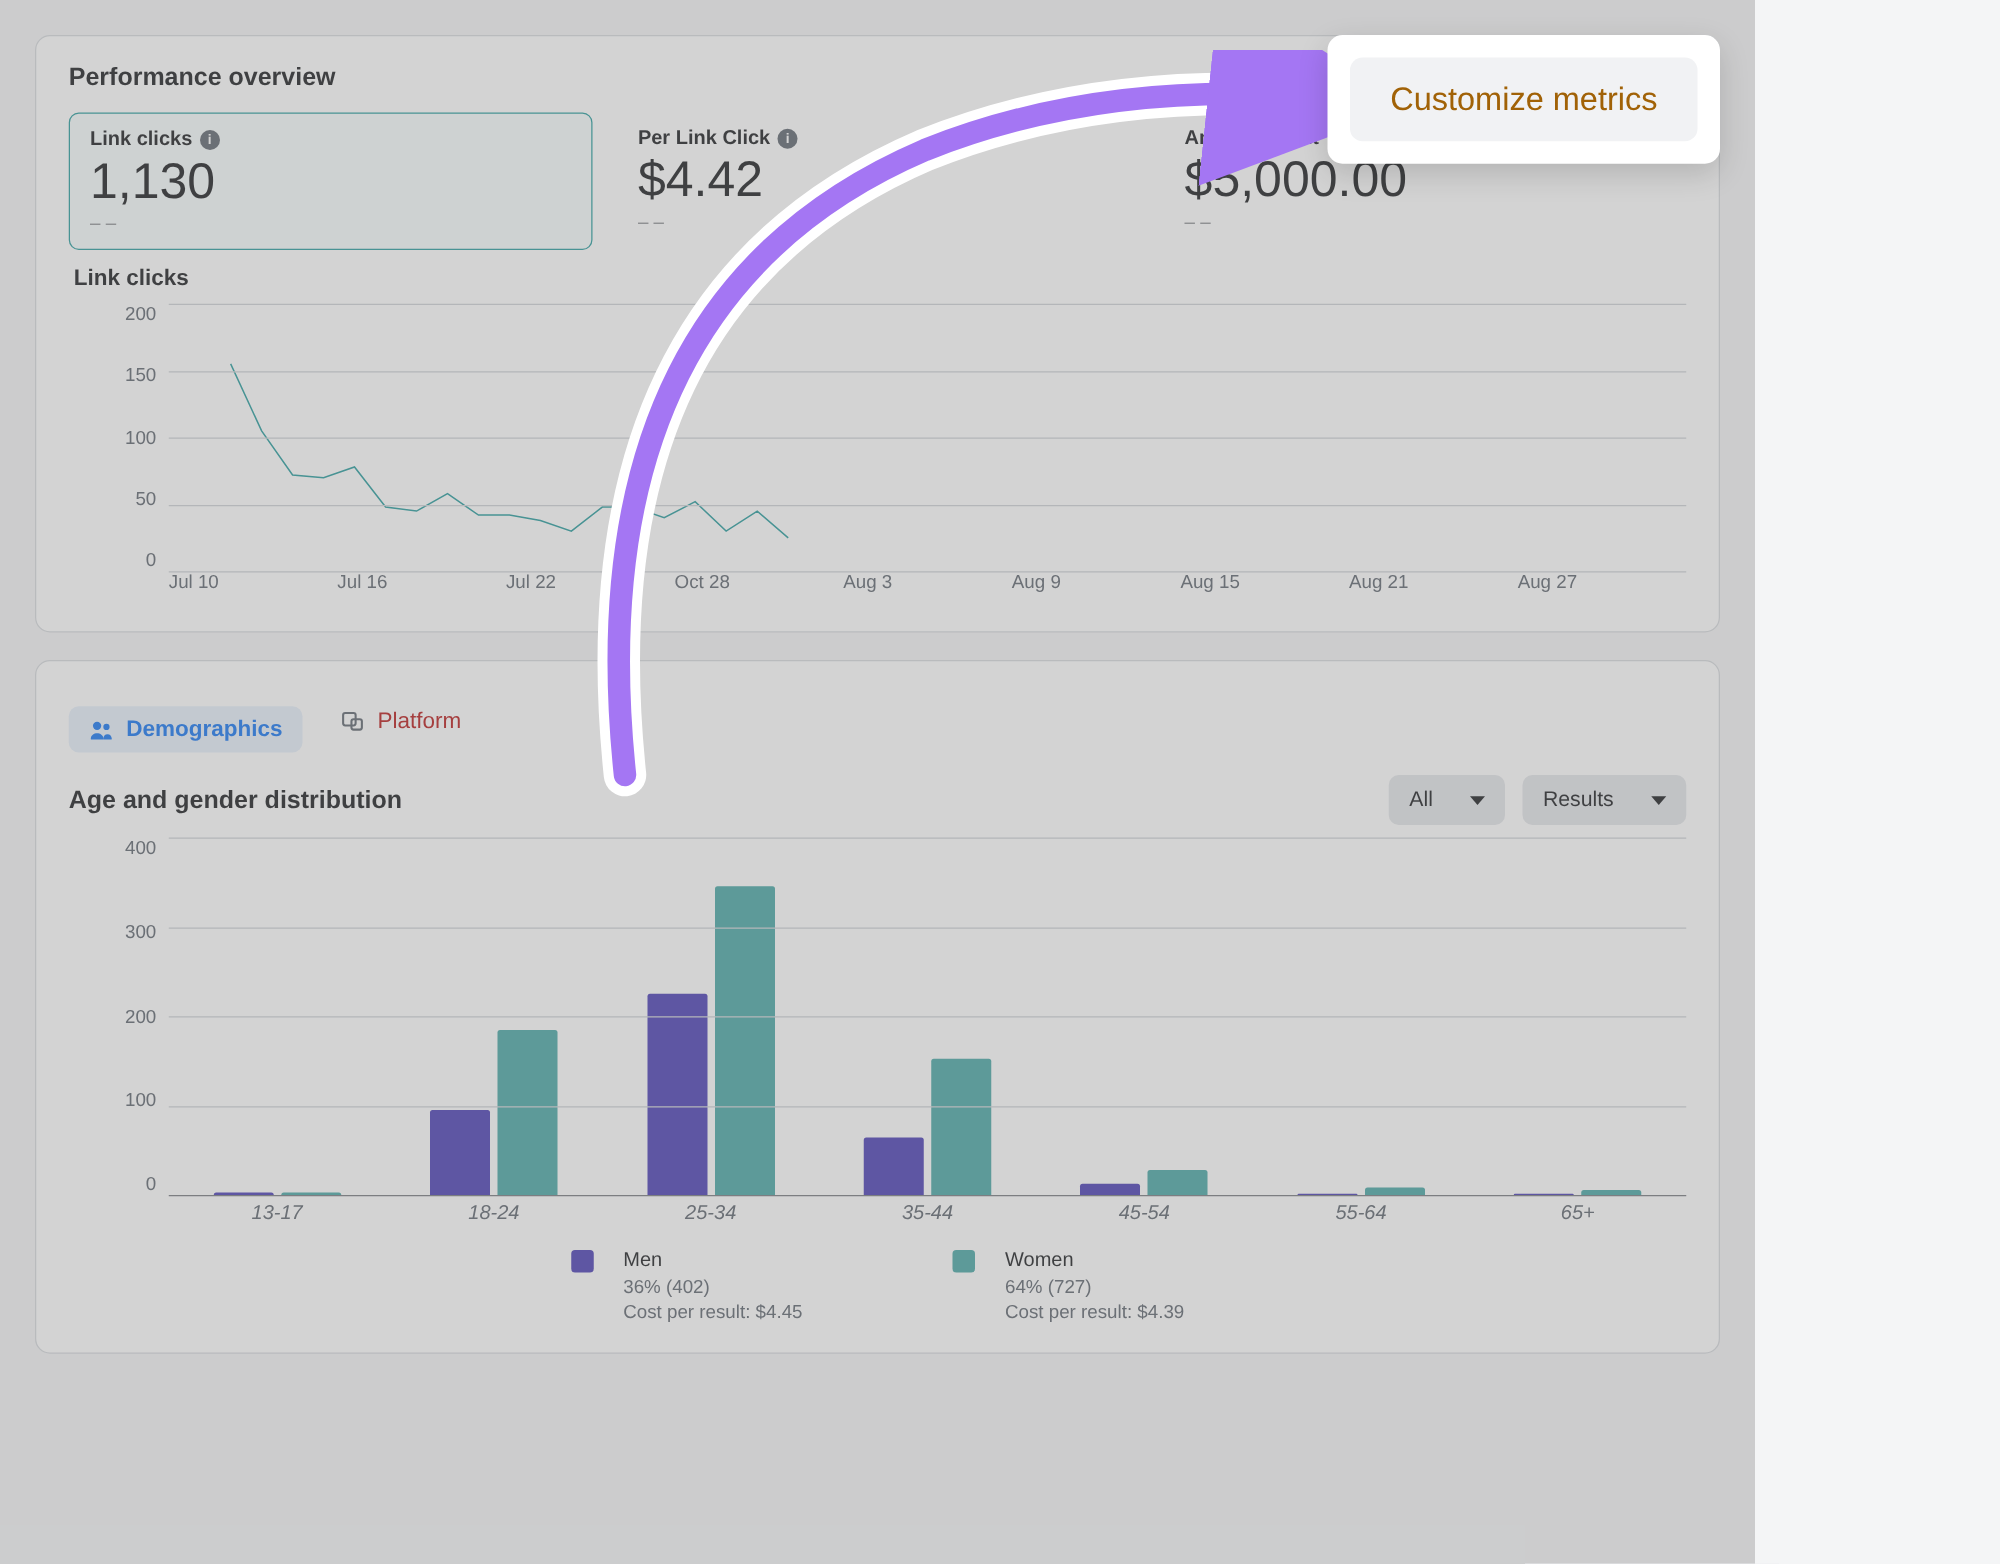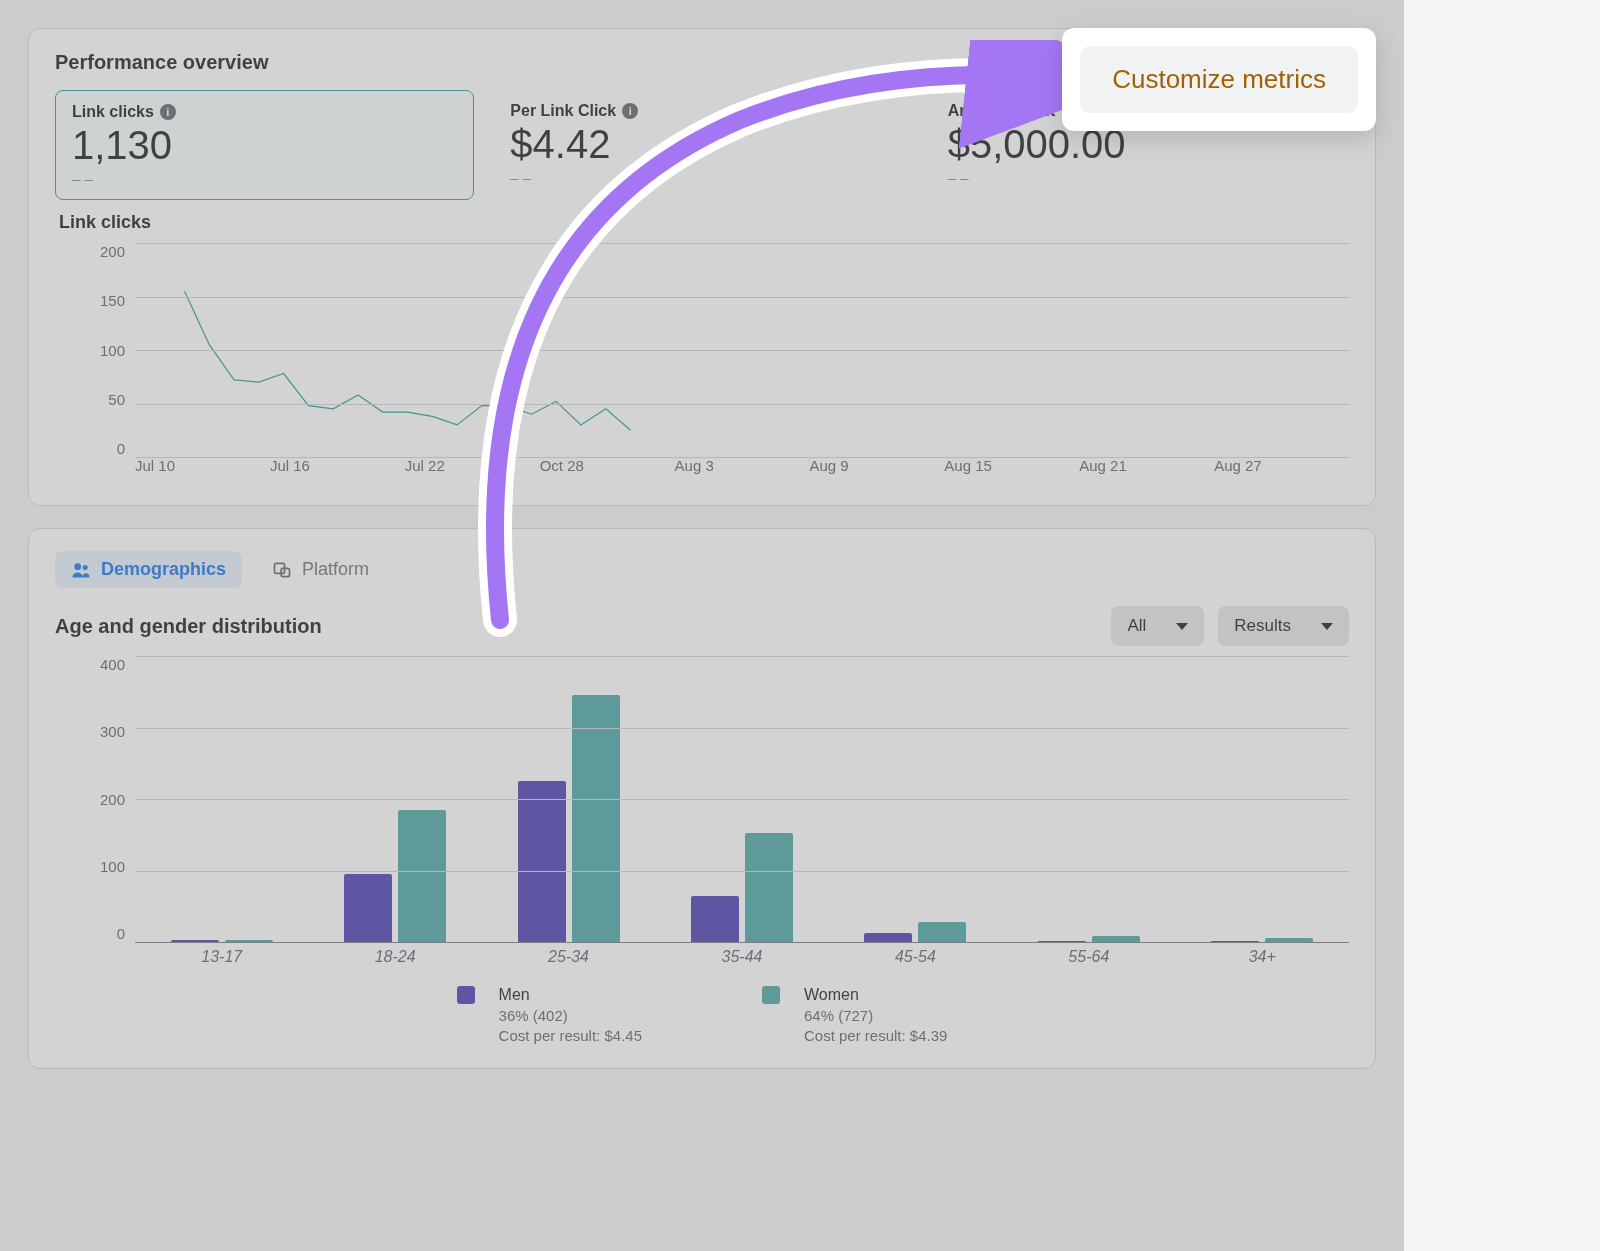--- a/index.html
+++ b/index.html
@@ -18,22 +18,22 @@
   .chart-area{position:relative;height:240px;display:flex;}
   .y-axis{width:80px;display:flex;flex-direction:column;justify-content:space-between;align-items:flex-end;padding-right:10px;padding-bottom:26px;}
   .y-axis span{font-size:15px;color:#606770;}
   .plot{flex:1;position:relative;}
   .grid-line{position:absolute;left:0;right:0;border-top:1px solid #d0d3d8;}
   .x-axis{position:absolute;left:0;right:0;bottom:0;height:26px;display:flex;}
   .x-tick{flex:1;font-size:15px;color:#606770;text-align:left;}
   svg.series{position:absolute;left:0;top:0;bottom:26px;height:calc(100% - 26px);}
   
   .tabs-row{display:flex;align-items:center;gap:14px;margin-bottom:18px;}
-  .tab{display:flex;align-items:center;gap:10px;padding:8px 16px;border-radius:8px;font-size:18px;color:#737373;cursor:pointer;}
-  .tab.active{background:#e7f0fb;color:#1877f2;font-weight:700;}
+  .tab{display:flex;align-items:center;gap:10px;padding:8px 16px;border-radius:8px;font-size:18px;color:#b91c1c;cursor:pointer;}
+  .tab.active{background:#e7f0fb;color:#1877f2;font-weight:700;margin-top:14px;}
   .tab .icon-box{width:20px;height:20px;display:inline-flex;align-items:center;justify-content:center;}
   .sub-header{display:flex;align-items:center;justify-content:space-between;margin-bottom:10px;}
   .dropdown{background:#e4e6ea;border-radius:8px;padding:10px 16px;font-size:17px;color:#1c1e21;display:flex;align-items:center;gap:30px;cursor:pointer;}
   .dropdown .caret{width:0;height:0;border-left:6px solid transparent;border-right:6px solid transparent;border-top:7px solid #1c1e21;}
   
   .bar-chart{position:relative;height:320px;display:flex;}
   .bars-plot{flex:1;position:relative;font-style:italic;}
   .bar-baseline{position:absolute;left:0;right:0;border-top:1px solid #7a7d82;}
   .bar-groups{position:absolute;left:0;right:0;top:0;bottom:34px;display:flex;}
   .bar-group{flex:1;position:relative;display:flex;align-items:flex-end;justify-content:center;gap:6px;}
@@ -201,21 +201,21 @@
               <div class="bar women" style="height: 3.575px;"></div>
             </div>
           </div>
         <div class="bar-x-axis" id="bar-x-axis">
             <div class="bar-x-tick">13-17</div>
             <div class="bar-x-tick">18-24</div>
             <div class="bar-x-tick">25-34</div>
             <div class="bar-x-tick">35-44</div>
             <div class="bar-x-tick">45-54</div>
             <div class="bar-x-tick">55-64</div>
-            <div class="bar-x-tick">34+</div>
+            <div class="bar-x-tick">65+</div>
           </div>
       <div class="grid-line" style="top: 0px;"></div>
           <div class="grid-line" style="top: 71.5px;"></div>
           <div class="grid-line" style="top: 143px;"></div>
           <div class="grid-line" style="top: 214.5px;"></div>
           <div class="bar-baseline" style="top: 286px;"></div>
         </div>
     </div>
 
     <div class="legend">

